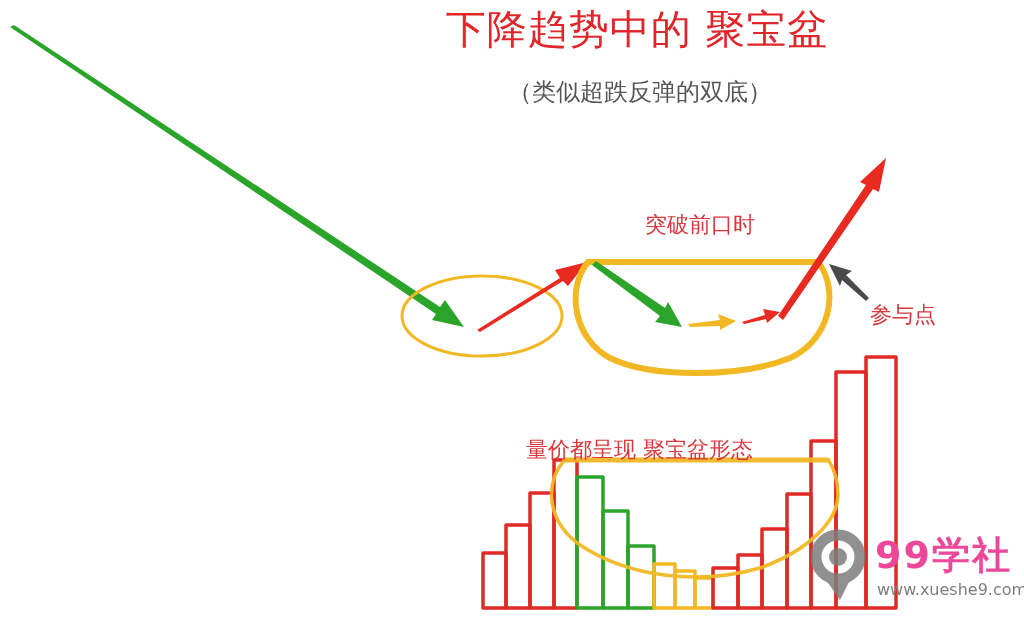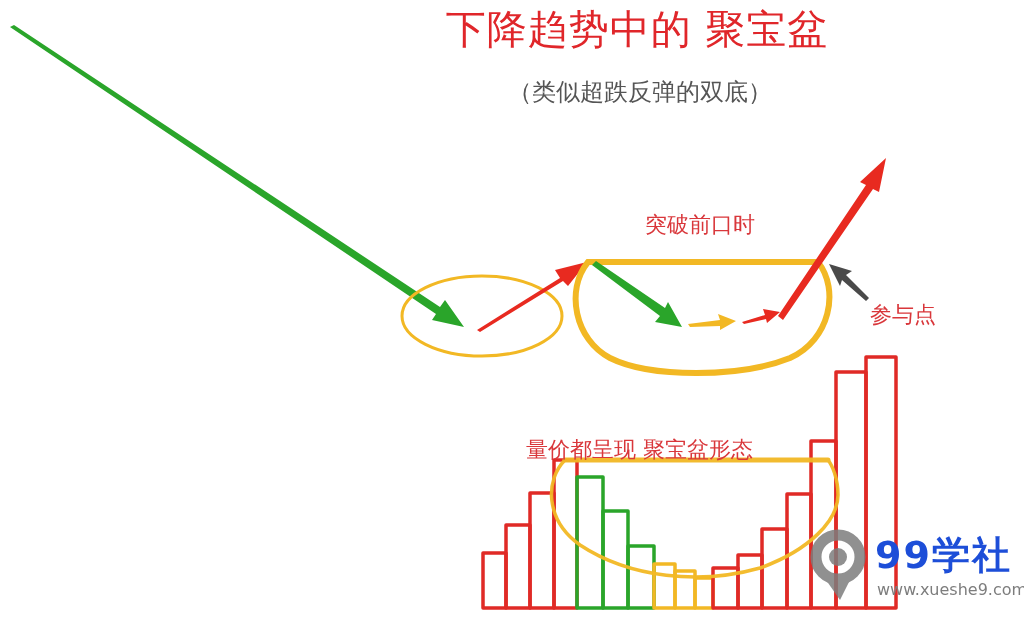--- a/index.html
+++ b/index.html
@@ -3,21 +3,21 @@
 <meta charset="utf-8">
 <style>
   html, body { margin: 0; padding: 0; background: #ffffff; }
   body { width: 1024px; height: 623px; position: relative; overflow: hidden;
          font-family: "DejaVu Sans", "Liberation Sans", sans-serif; }
   .txt { position: absolute; white-space: nowrap; }
   .title { left: 0; width: 1274px; top: 2px; font-size: 40px; color: #e0262a; text-align: center; letter-spacing: 1px; }
   .subtitle { left: 0; width: 1280px; top: 76px; font-size: 24px; color: #555555; text-align: center; }
   .lbl-red { color: #d9373b; font-size: 22px; }
   svg.canvas { position: absolute; left: 0; top: 0; }
-  .wm-text { position: absolute; left: 875px; top: 530px; font-size: 38px; font-weight: bold; color: #1d4ed8; letter-spacing: 2px; }
+  .wm-text { position: absolute; left: 875px; top: 530px; font-size: 38px; font-weight: bold; color: #ec4899; letter-spacing: 2px; }
   .wm-url { position: absolute; left: 877px; top: 580px; font-size: 16px; color: #7d7d7d; }
 </style>
 </head>
 <body>
 
 <div class="txt title">下降趋势中的 聚宝盆</div>
 <div class="txt subtitle">（类似超跌反弹的双底）</div>
 
 <svg class="canvas" width="1024" height="623" viewBox="0 0 1024 623">
   <defs>

